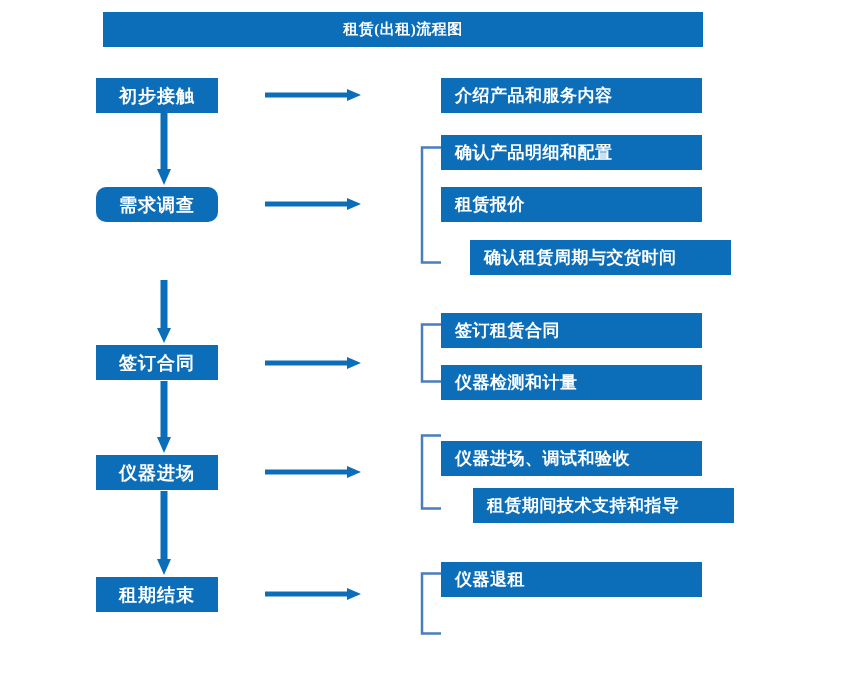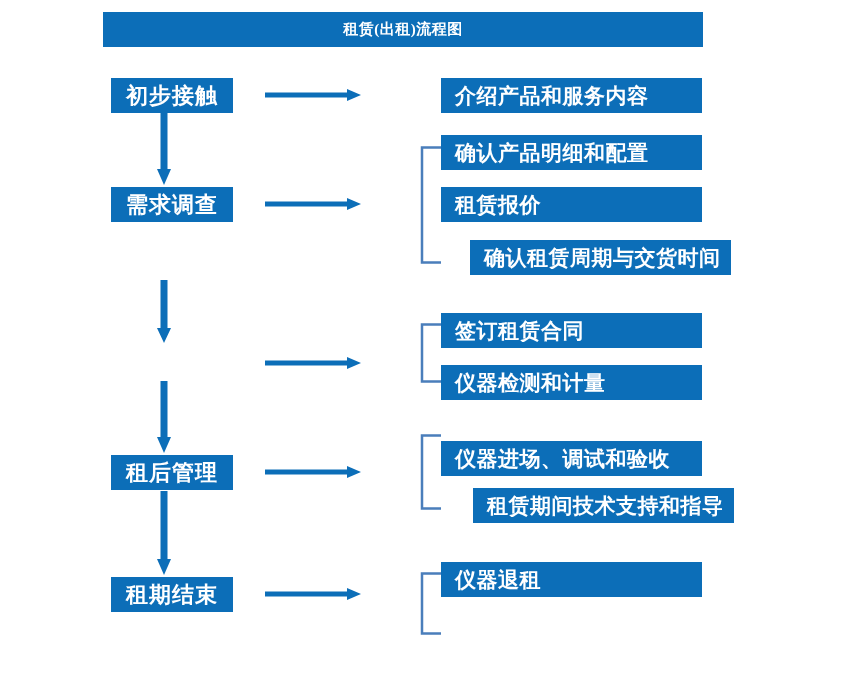--- a/index.html
+++ b/index.html
@@ -27,40 +27,40 @@
     color: #ffffff;
     font-size: 15px;
     font-weight: bold;
     display: flex;
     align-items: center;
     justify-content: center;
     letter-spacing: 0.5px;
   }
   .stage-box {
     position: absolute;
-    left: 111px;
+    left: 96px;
     width: 122px;
     height: 35px;
     background: #0C6EB8;
     color: #ffffff;
-    font-size: 22px;
+    font-size: 18px;
     font-weight: bold;
     display: flex;
     align-items: center;
     justify-content: center;
     letter-spacing: 1px;
   }
   .detail-box {
     position: absolute;
     left: 441px;
     width: 261px;
     height: 35px;
     background: #0C6EB8;
     color: #ffffff;
-    font-size: 21px;
+    font-size: 17px;
     font-weight: bold;
     display: flex;
     align-items: center;
     padding-left: 14px;
     box-sizing: border-box;
     letter-spacing: 0.5px;
   }
   .h-arrow {
     position: absolute;
     left: 265px;
@@ -85,24 +85,25 @@
 </style>
 </head>
 <body>
 
 <div id="canvas">
 
   <div class="title-bar">租赁(出租)流程图</div>
 
   <div class="stage-box" style="top:78px;">初步接触</div>
 
-  <div class="stage-box" style="top:187px;">需求调查</div>
-
-
-  <div class="stage-box" style="top:455px;">租后管理</div>
+  <div class="stage-box" style="top:187px;border-radius:10px;">需求调查</div>
+
+  <div class="stage-box" style="top:345px;">签订合同</div>
+
+  <div class="stage-box" style="top:455px;">仪器进场</div>
 
   <div class="stage-box" style="top:577px;">租期结束</div>
 
   <div class="v-arrow" style="top:113px; height:74px;">
     <svg viewBox="0 0 18 74" preserveAspectRatio="none">
       <rect x="5.5" y="0" width="7" height="58" fill="#0C6EB8"></rect>
       <polygon points="2,56 16,56 9,72" fill="#0C6EB8"></polygon>
     </svg>
   </div>
 

